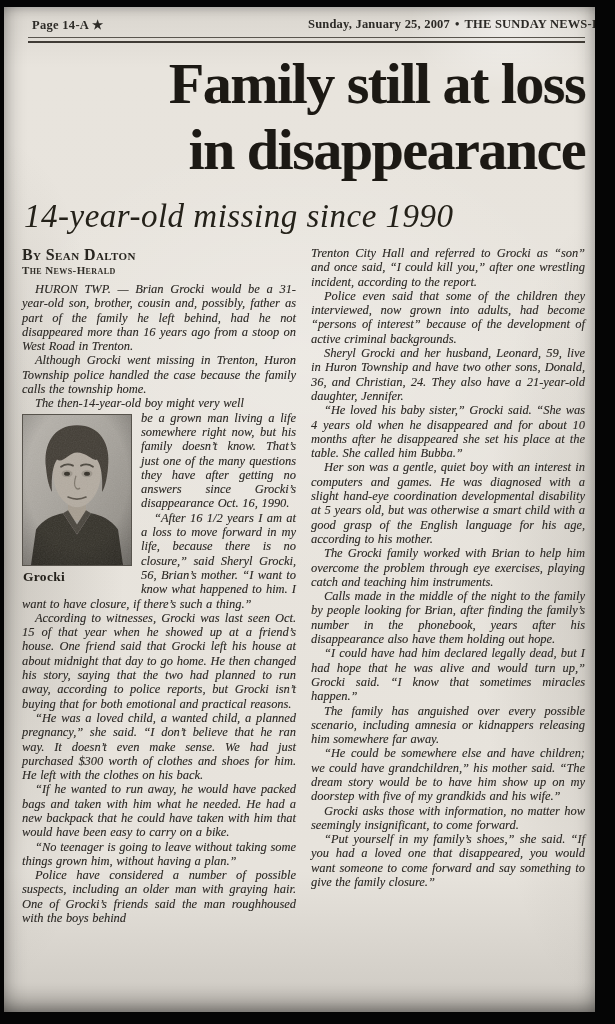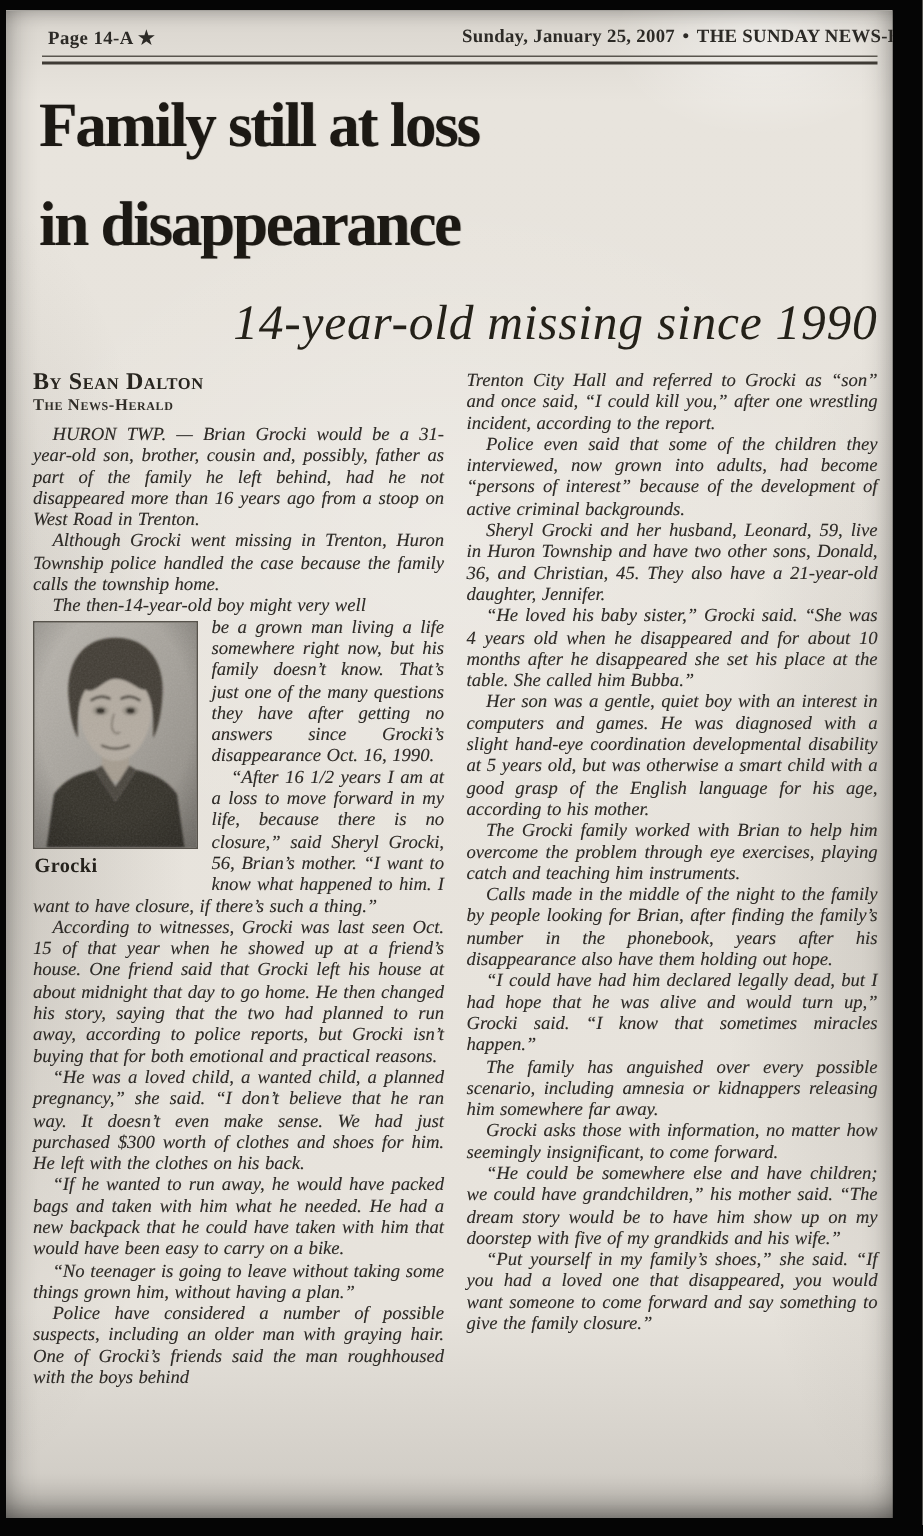--- a/index.html
+++ b/index.html
@@ -48,37 +48,37 @@
   .dateline { position: absolute; left: 286px; top: 2px; letter-spacing: 0.2px; }
   .dateline .bullet { padding: 0 5px; }
   .head-rule {
     margin: 2px 0 4px 6px;
     height: 3px;
     border-top: 1px solid #5a564f;
     border-bottom: 2px solid #3f3b35;
   }
   .headline {
     margin: 8px 0 15px 4px;
-    font-size: 42px;
+    font-size: 58px;
     line-height: 66px;
     font-weight: 700;
     letter-spacing: -1.5px;
     color: #1c1914;
     text-shadow: 0.4px 0.4px 0.6px rgba(28,25,20,0.35);
+    text-align: right;
   }
   .headline .hl { display: block; }
   .subhead {
     margin: 12px 0 12px 2px;
     font-size: 33px;
     line-height: 36px;
     font-style: italic;
     font-weight: 400;
     letter-spacing: 0.5px;
     color: #242119;
-    text-align: right;
   }
   .columns {
     display: flex;
     gap: 15px;
     margin-top: 1px;
   }
   .col { width: 50%; min-width: 0; }
   .byline {
     font-variant: small-caps;
     font-weight: 700;
@@ -199,27 +199,27 @@
         <p class="ind">According to witnesses, Grocki was last seen Oct. 15 of that year when he showed up at a friend’s house. One friend said that Grocki left his house at about midnight that day to go home. He then changed his story, saying that the two had planned to run away, according to police reports, but Grocki isn’t buying that for both emotional and practical reasons.</p>
         <p class="ind">“He was a loved child, a wanted child, a planned pregnancy,” she said. “I don’t believe that he ran way. It doesn’t even make sense. We had just purchased $300 worth of clothes and shoes for him. He left with the clothes on his back.</p>
         <p class="ind">“If he wanted to run away, he would have packed bags and taken with him what he needed. He had a new backpack that he could have taken with him that would have been easy to carry on a bike.</p>
         <p class="ind">“No teenager is going to leave without taking some things grown him, without having a plan.”</p>
         <p class="ind">Police have considered a number of possible suspects, including an older man with graying hair. One of Grocki’s friends said the man roughhoused with the boys behind</p>
       </div>
 
       <div class="col">
         <p>Trenton City Hall and referred to Grocki as “son” and once said, “I could kill you,” after one wrestling incident, according to the report.</p>
         <p class="ind">Police even said that some of the children they interviewed, now grown into adults, had become “persons of interest” because of the development of active criminal backgrounds.</p>
-        <p class="ind">Sheryl Grocki and her husband, Leonard, 59, live in Huron Township and have two other sons, Donald, 36, and Christian, 45. They also have a 21-year-old daughter, Jennifer.</p>
+        <p class="ind">Sheryl Grocki and her husband, Leonard, 59, live in Huron Township and have two other sons, Donald, 36, and Christian, 24. They also have a 21-year-old daughter, Jennifer.</p>
         <p class="ind">“He loved his baby sister,” Grocki said. “She was 4 years old when he disappeared and for about 10 months after he disappeared she set his place at the table. She called him Bubba.”</p>
         <p class="ind">Her son was a gentle, quiet boy with an interest in computers and games. He was diagnosed with a slight hand-eye coordination developmental disability at 5 years old, but was otherwise a smart child with a good grasp of the English language for his age, according to his mother.</p>
         <p class="ind">The Grocki family worked with Brian to help him overcome the problem through eye exercises, playing catch and teaching him instruments.</p>
         <p class="ind">Calls made in the middle of the night to the family by people looking for Brian, after finding the family’s number in the phonebook, years after his disappearance also have them holding out hope.</p>
         <p class="ind">“I could have had him declared legally dead, but I had hope that he was alive and would turn up,” Grocki said. “I know that sometimes miracles happen.”</p>
         <p class="ind">The family has anguished over every possible scenario, including amnesia or kidnappers releasing him somewhere far away.</p>
+        <p class="ind">“He could be somewhere else and have children; we could have grandchildren,” his mother said. “The dream story would be to have him show up on my doorstep with five of my grandkids and his wife.”</p>
         <p class="ind">Grocki asks those with information, no matter how seemingly insignificant, to come forward.</p>
-        <p class="ind">“He could be somewhere else and have children; we could have grandchildren,” his mother said. “The dream story would be to have him show up on my doorstep with five of my grandkids and his wife.”</p>
         <p class="ind">“Put yourself in my family’s shoes,” she said. “If you had a loved one that disappeared, you would want someone to come forward and say something to give the family closure.”</p>
       </div>
 
     </div>
   </div>
 </div>
 
 </body></html>

